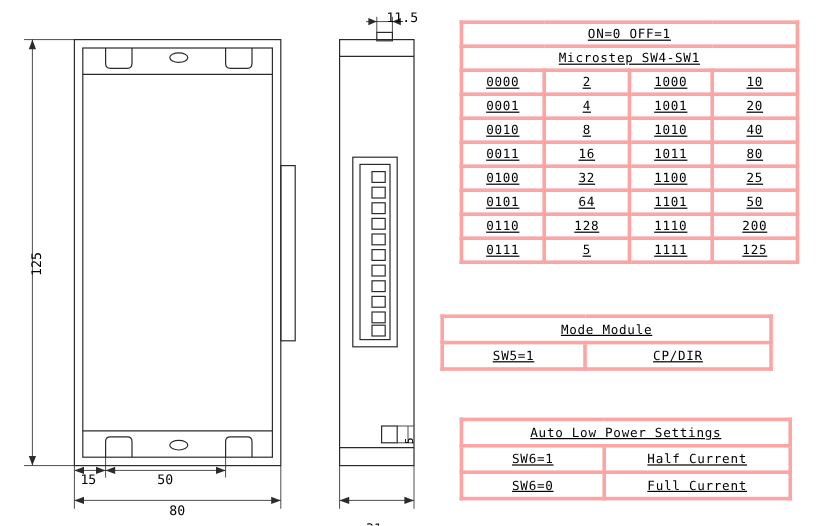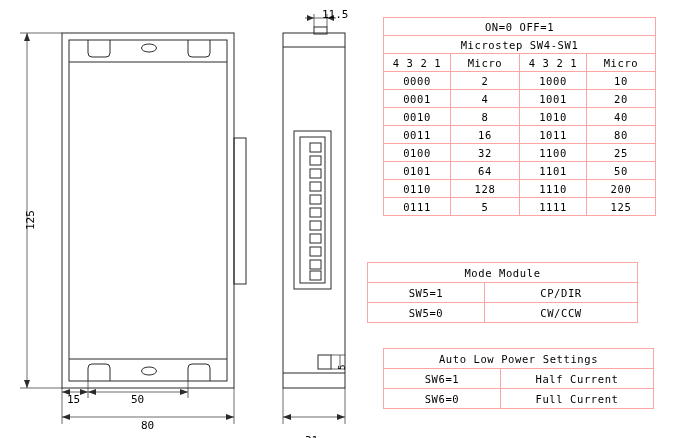--- a/index.html
+++ b/index.html
@@ -30,26 +30,27 @@
   
   .tbl {
     position: absolute;
     border-collapse: collapse;
     background: #ffffff;
     font-family: "DejaVu Sans Mono", monospace;
     font-size: 10.5px;
     color: #000;
   }
   .tbl td, .tbl th {
-    border: 1px solid #fca5a5;
+    border: 3px solid #fca5a5;
     text-align: center;
     vertical-align: middle;
     font-weight: normal;
     padding: 0;
     letter-spacing: 0.6px;
+    text-decoration: underline;
   }
 
   
   #microstep-table {
     left: 383px;
     top: 17px;
   }
   #microstep-table td {
     height: 17px;
   }
@@ -212,26 +213,20 @@
 
   <table class="tbl" id="microstep-table">
     <tbody>
       <tr>
         <td colspan="4">ON=0 OFF=1</td>
       </tr>
       <tr>
         <td colspan="4">Microstep SW4-SW1</td>
       </tr>
       <tr>
-        <td class="c0">4 3 2 1</td>
-        <td class="c1">Micro</td>
-        <td class="c2">4 3 2 1</td>
-        <td class="c3">Micro</td>
-      </tr>
-      <tr>
         <td class="c0">0000</td>
         <td class="c1">2</td>
         <td class="c2">1000</td>
         <td class="c3">10</td>
       </tr>
       <tr>
         <td class="c0">0001</td>
         <td class="c1">4</td>
         <td class="c2">1001</td>
         <td class="c3">20</td>
@@ -277,24 +272,20 @@
 
   <table class="tbl" id="mode-table">
     <tbody>
       <tr>
         <td colspan="2">Mode Module</td>
       </tr>
       <tr>
         <td class="m0">SW5=1</td>
         <td class="m1">CP/DIR</td>
       </tr>
-      <tr>
-        <td class="m0">SW5=0</td>
-        <td class="m1">CW/CCW</td>
-      </tr>
     </tbody>
   </table>
 
   <table class="tbl" id="power-table">
     <tbody>
       <tr>
         <td colspan="2">Auto Low Power Settings</td>
       </tr>
       <tr>
         <td class="p0">SW6=1</td>

